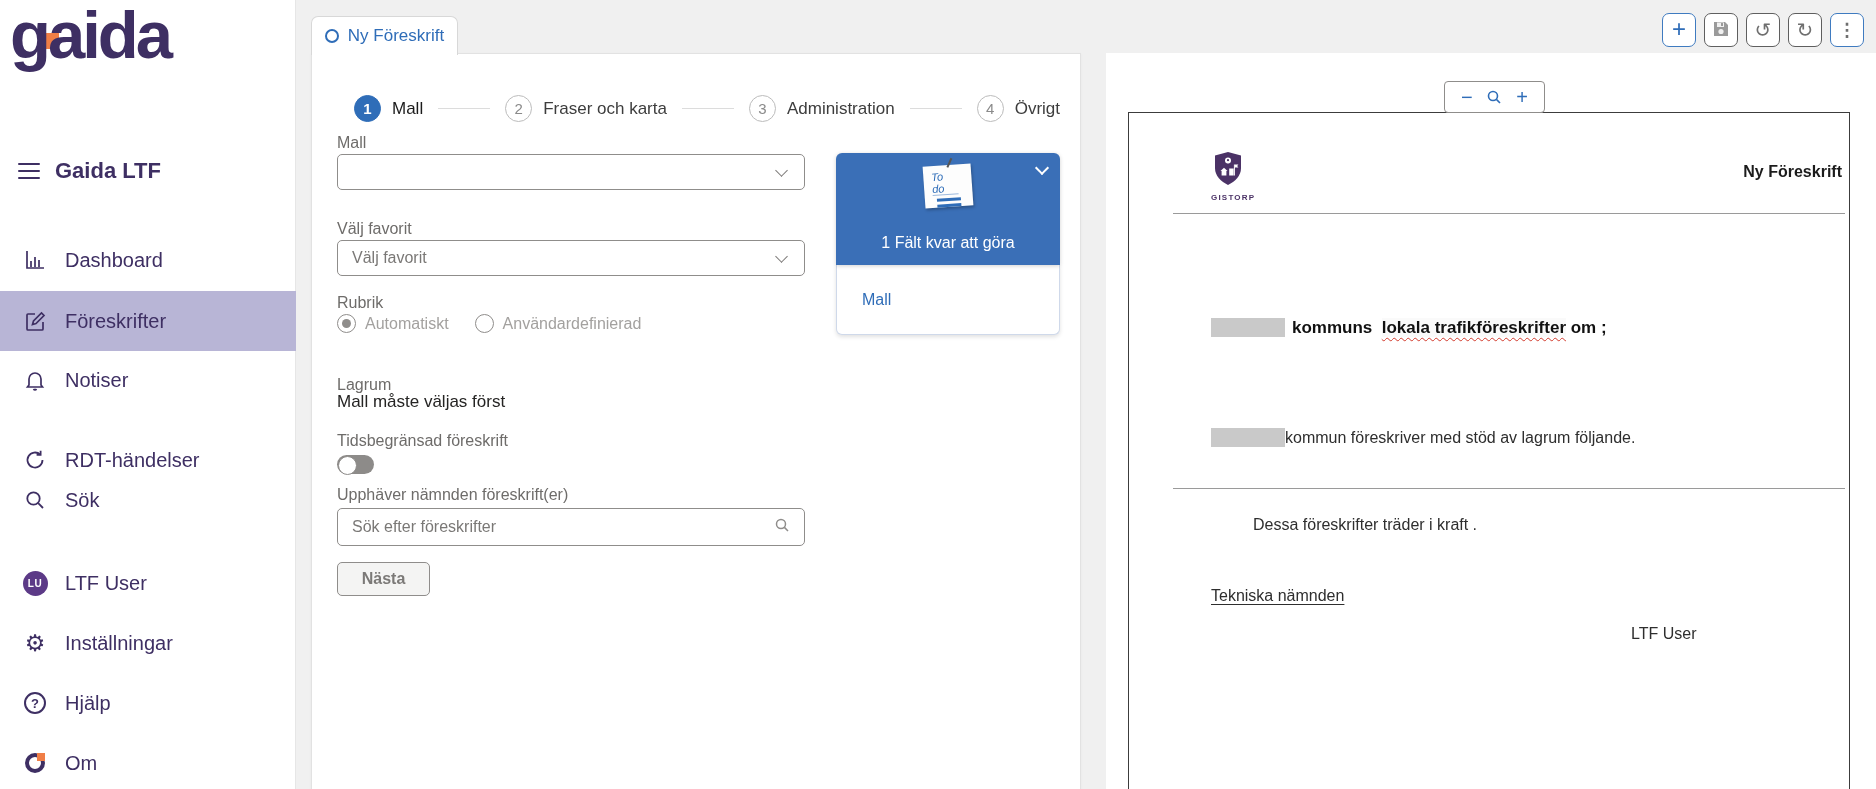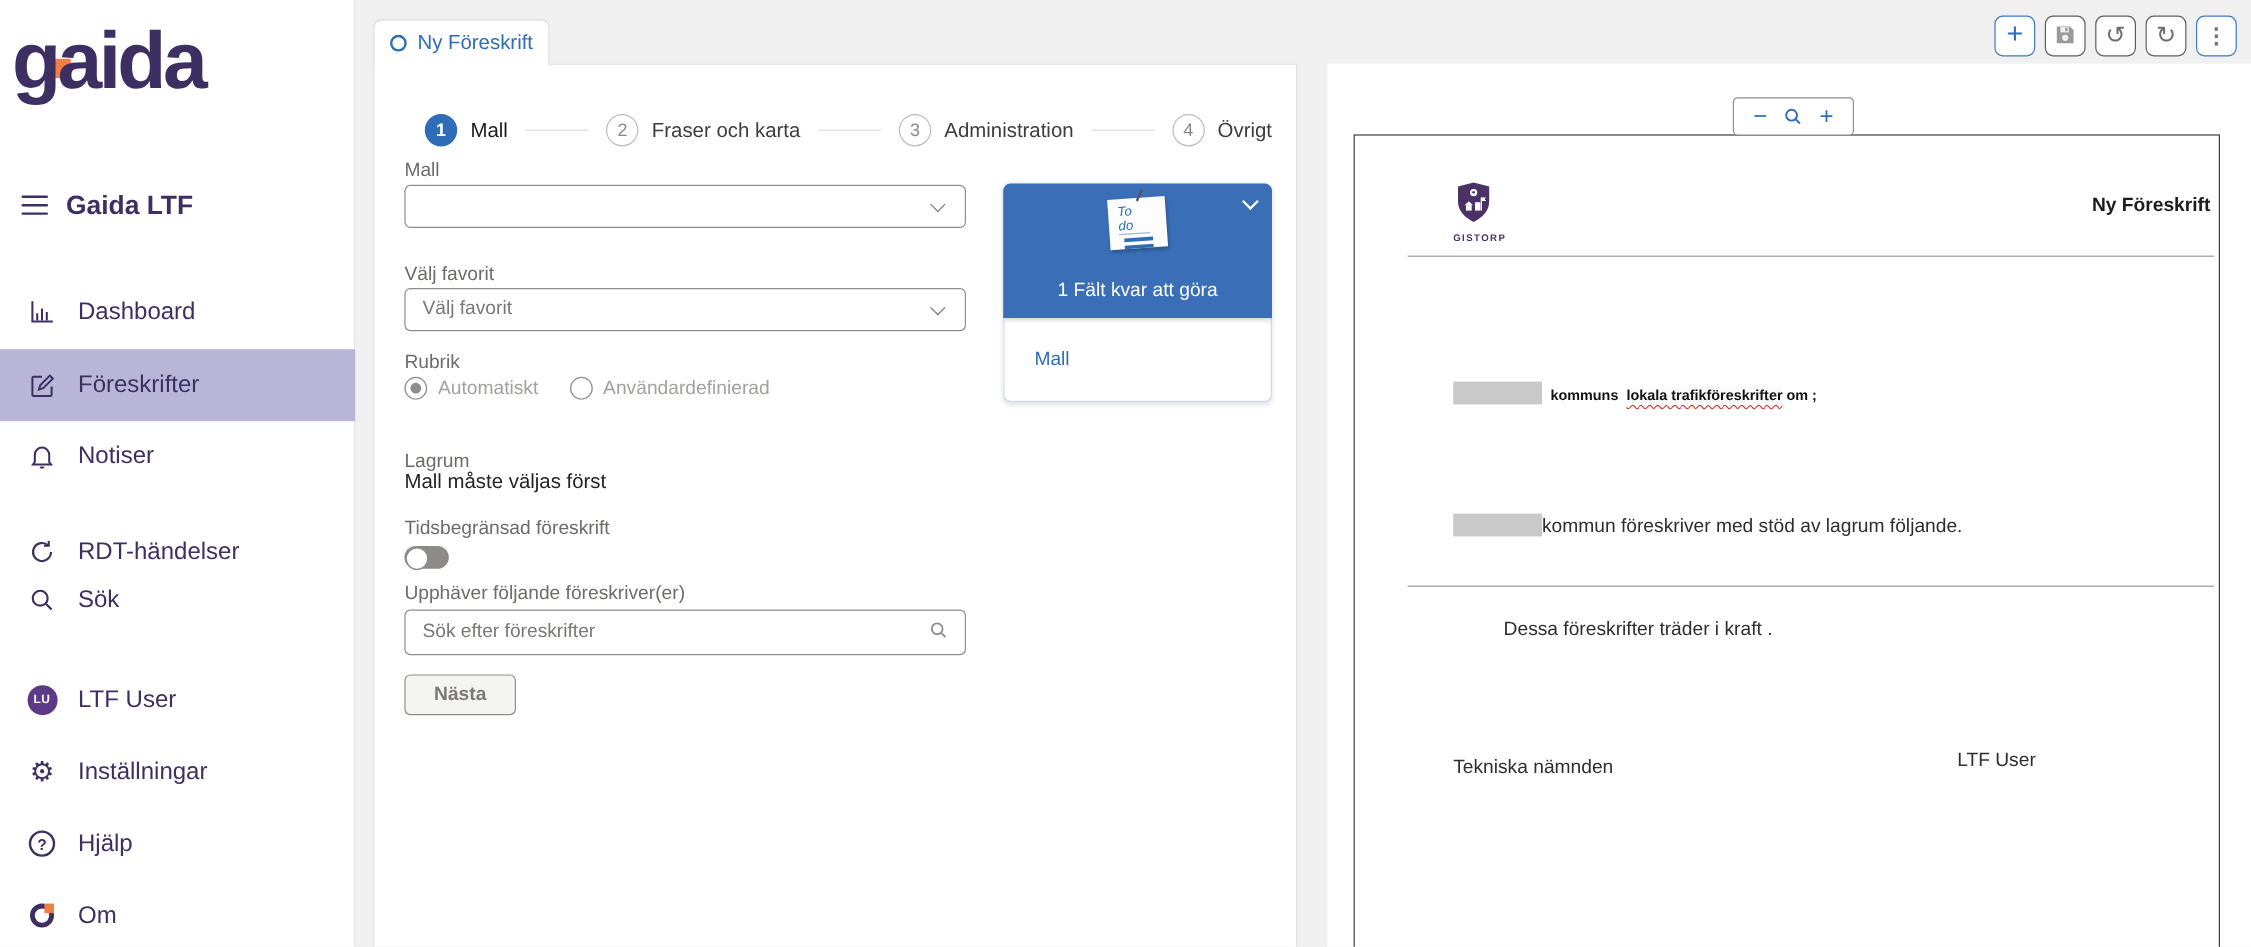--- a/index.html
+++ b/index.html
@@ -9,21 +9,21 @@
     background:var(--page_bg,#f0f0f0);
     font-family:"Liberation Sans", sans-serif;
     color:#333;
   }
 
   
   .sidebar {
     position:absolute; left:0; top:0; width:296px; height:789px;
     background:#fff; border-right:1px solid #e6e6e6; z-index:2;
   }
-  .logo-wrap { position:absolute; left:10px; top:18px; width:200px; height:110px; }
+  .logo-wrap { position:absolute; left:10px; top:2px; width:200px; height:110px; }
   .logo-accent { position:absolute; left:33px; top:31px; width:16px; height:16px; background:var(--brand_orange,#f07e46); }
   .logo-text {
     position:absolute; left:0; top:-6px; font-size:67px; font-weight:700;
     letter-spacing:-3px; color:var(--brand_purple,#3e2f63); z-index:1;
   }
   .nav-header {
     position:absolute; left:18px; top:158px; display:flex; align-items:center; gap:15px;
     font-size:22px; font-weight:600; color:var(--brand_purple,#3e2f63); cursor:pointer;
   }
   .burger { width:22px; height:16px; display:flex; flex-direction:column; justify-content:space-between; }
@@ -135,24 +135,24 @@
   }
   .zoom-btn { color:var(--accent_blue,#2f6db8); font-size:20px; line-height:1; cursor:pointer;
     width:24px; text-align:center; font-weight:400; background:none; border:none; font-family:"Liberation Sans", sans-serif; }
   .zoom-mag { cursor:pointer; display:flex; }
 
   .doc-logo { position:absolute; left:82px; top:38px; width:34px; text-align:center; }
   .doc-logo-caption { font-size:8px; font-weight:700; letter-spacing:1.2px; color:#4b3266; margin-top:2px; }
   .doc-title { position:absolute; right:7px; top:50px; font-size:16px; font-weight:700; color:#1c1c1c; }
   .doc-hr { position:absolute; left:44px; right:4px; height:1px; background:#9a9a9a; }
   .doc-line { position:absolute; left:82px; right:30px; font-size:16px; color:#2e2e2e; }
-  .doc-heading { font-size:12px; font-weight:700; color:#111; }
+  .doc-heading { font-size:17px; font-weight:700; color:#111; }
   .redacted { display:inline-block; width:74px; height:19px; background:var(--redacted,#c9c9c9); vertical-align:-4px; }
   .squiggle { text-decoration:underline wavy #d23b2e 1px; text-underline-offset:4px; background:#fafafa; }
-  .underlined { text-underline-offset:3px;margin-top:44px; }
+  .underlined { text-decoration:underline; text-underline-offset:3px; }
 
   
   .toolbar { position:absolute; right:12px; top:13px; display:flex; gap:8px; z-index:5; }
   .tb-btn { width:34px; height:34px; border-radius:7px; background:#fff; display:flex; align-items:center;
     justify-content:center; cursor:pointer; padding:0; font-family:"Liberation Sans", sans-serif; }
   .tb-blue { border:1.5px solid #3f7bc0; }
   .tb-dark { border:1.5px solid #5f5f5f; }
   .tb-plus { color:var(--accent_blue,#2f6db8); font-size:24px; line-height:1; margin-top:-2px; }
   .tb-arrow { color:#6f6f6f; font-size:20px; line-height:1; }
   .tb-dots { color:#6f6f6f; font-size:18px; font-weight:700; line-height:1; }
@@ -333,21 +333,21 @@
       <span class="radio-label">Användardefinierad</span>
     </span>
   </div>
 
   <div class="form-label" style="top:322px;">Lagrum</div>
   <div class="hint-text" style="top:338px;">Mall måste väljas först</div>
 
   <div class="form-label" style="top:378px;">Tidsbegränsad föreskrift</div>
   <div class="toggle" style="top:401px;"></div>
 
-  <div class="form-label" style="top:432px;">Upphäver följande föreskriver(er)</div>
+  <div class="form-label" style="top:432px;">Upphäver nämnden föreskrift(er)</div>
   <div class="field" style="top:454px; height:38px;">
     <input type="text" placeholder="Sök efter föreskrifter" style="">
     <span class="search-glyph">
       <svg width="16" height="16" viewBox="0 0 16 16" fill="none" stroke="#8f8d8b" stroke-width="1.5">
         <circle cx="7" cy="7" r="4.5"></circle>
           <path d="M10.4 10.4 14 14"></path>
       </svg>
     </span>
   </div>
 

